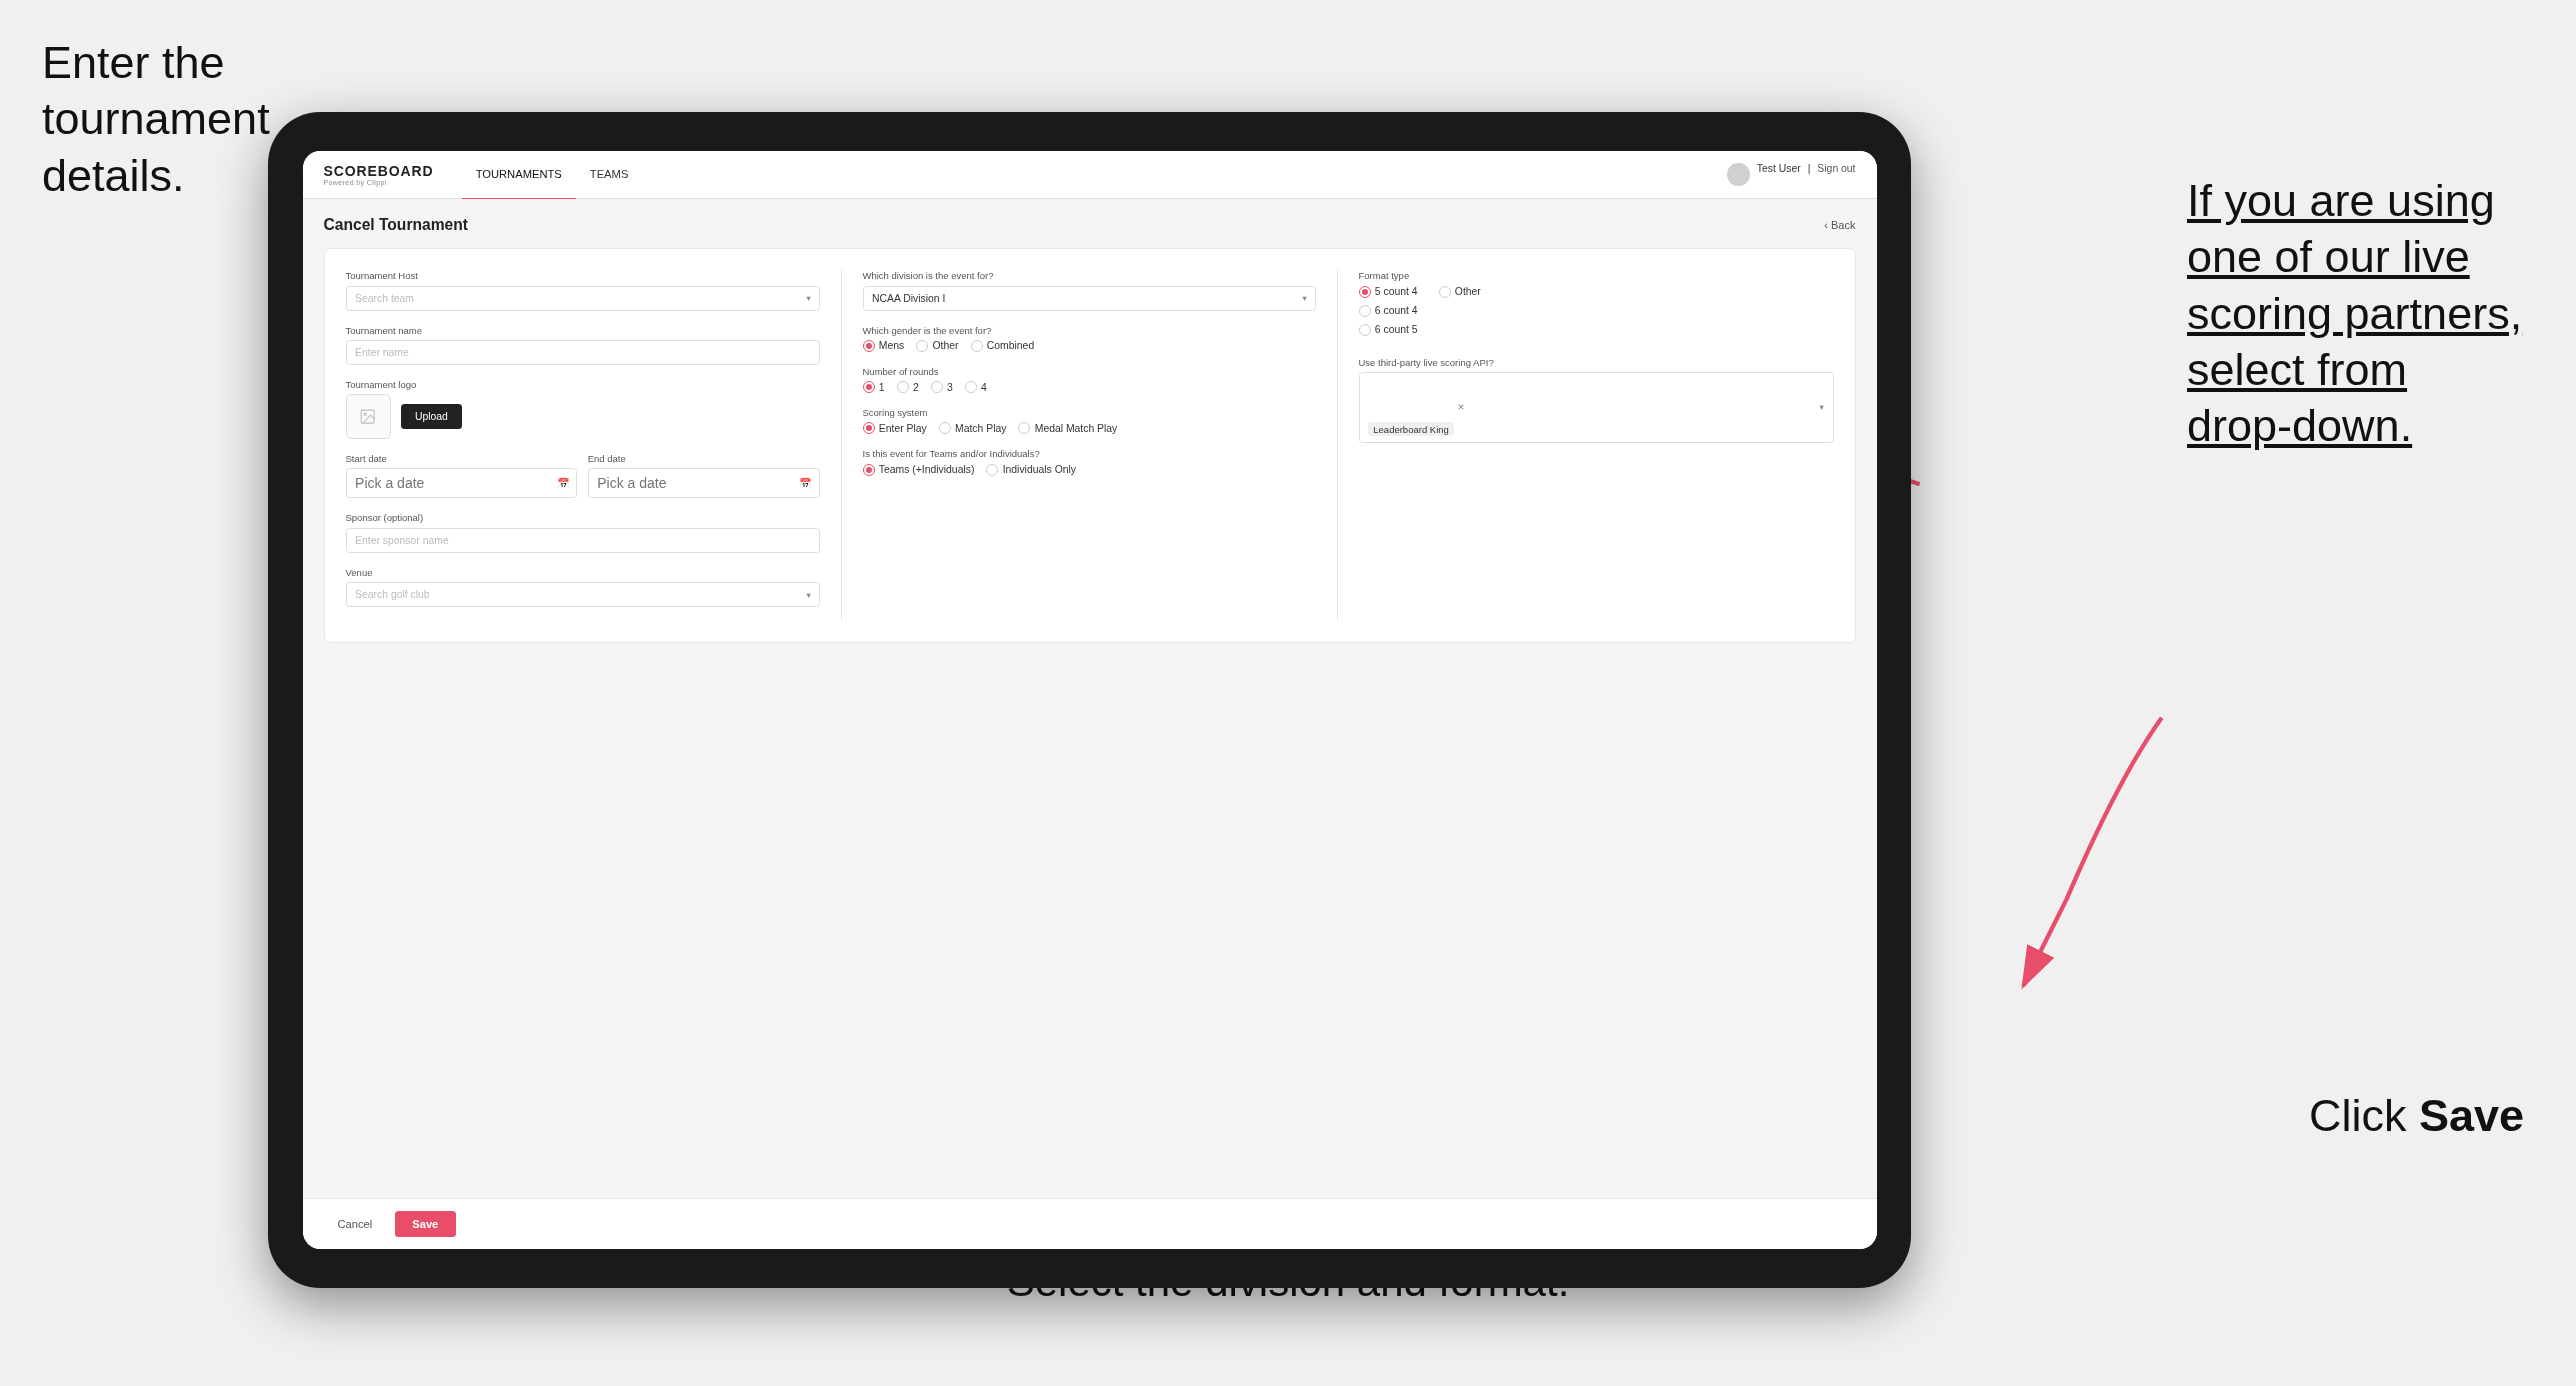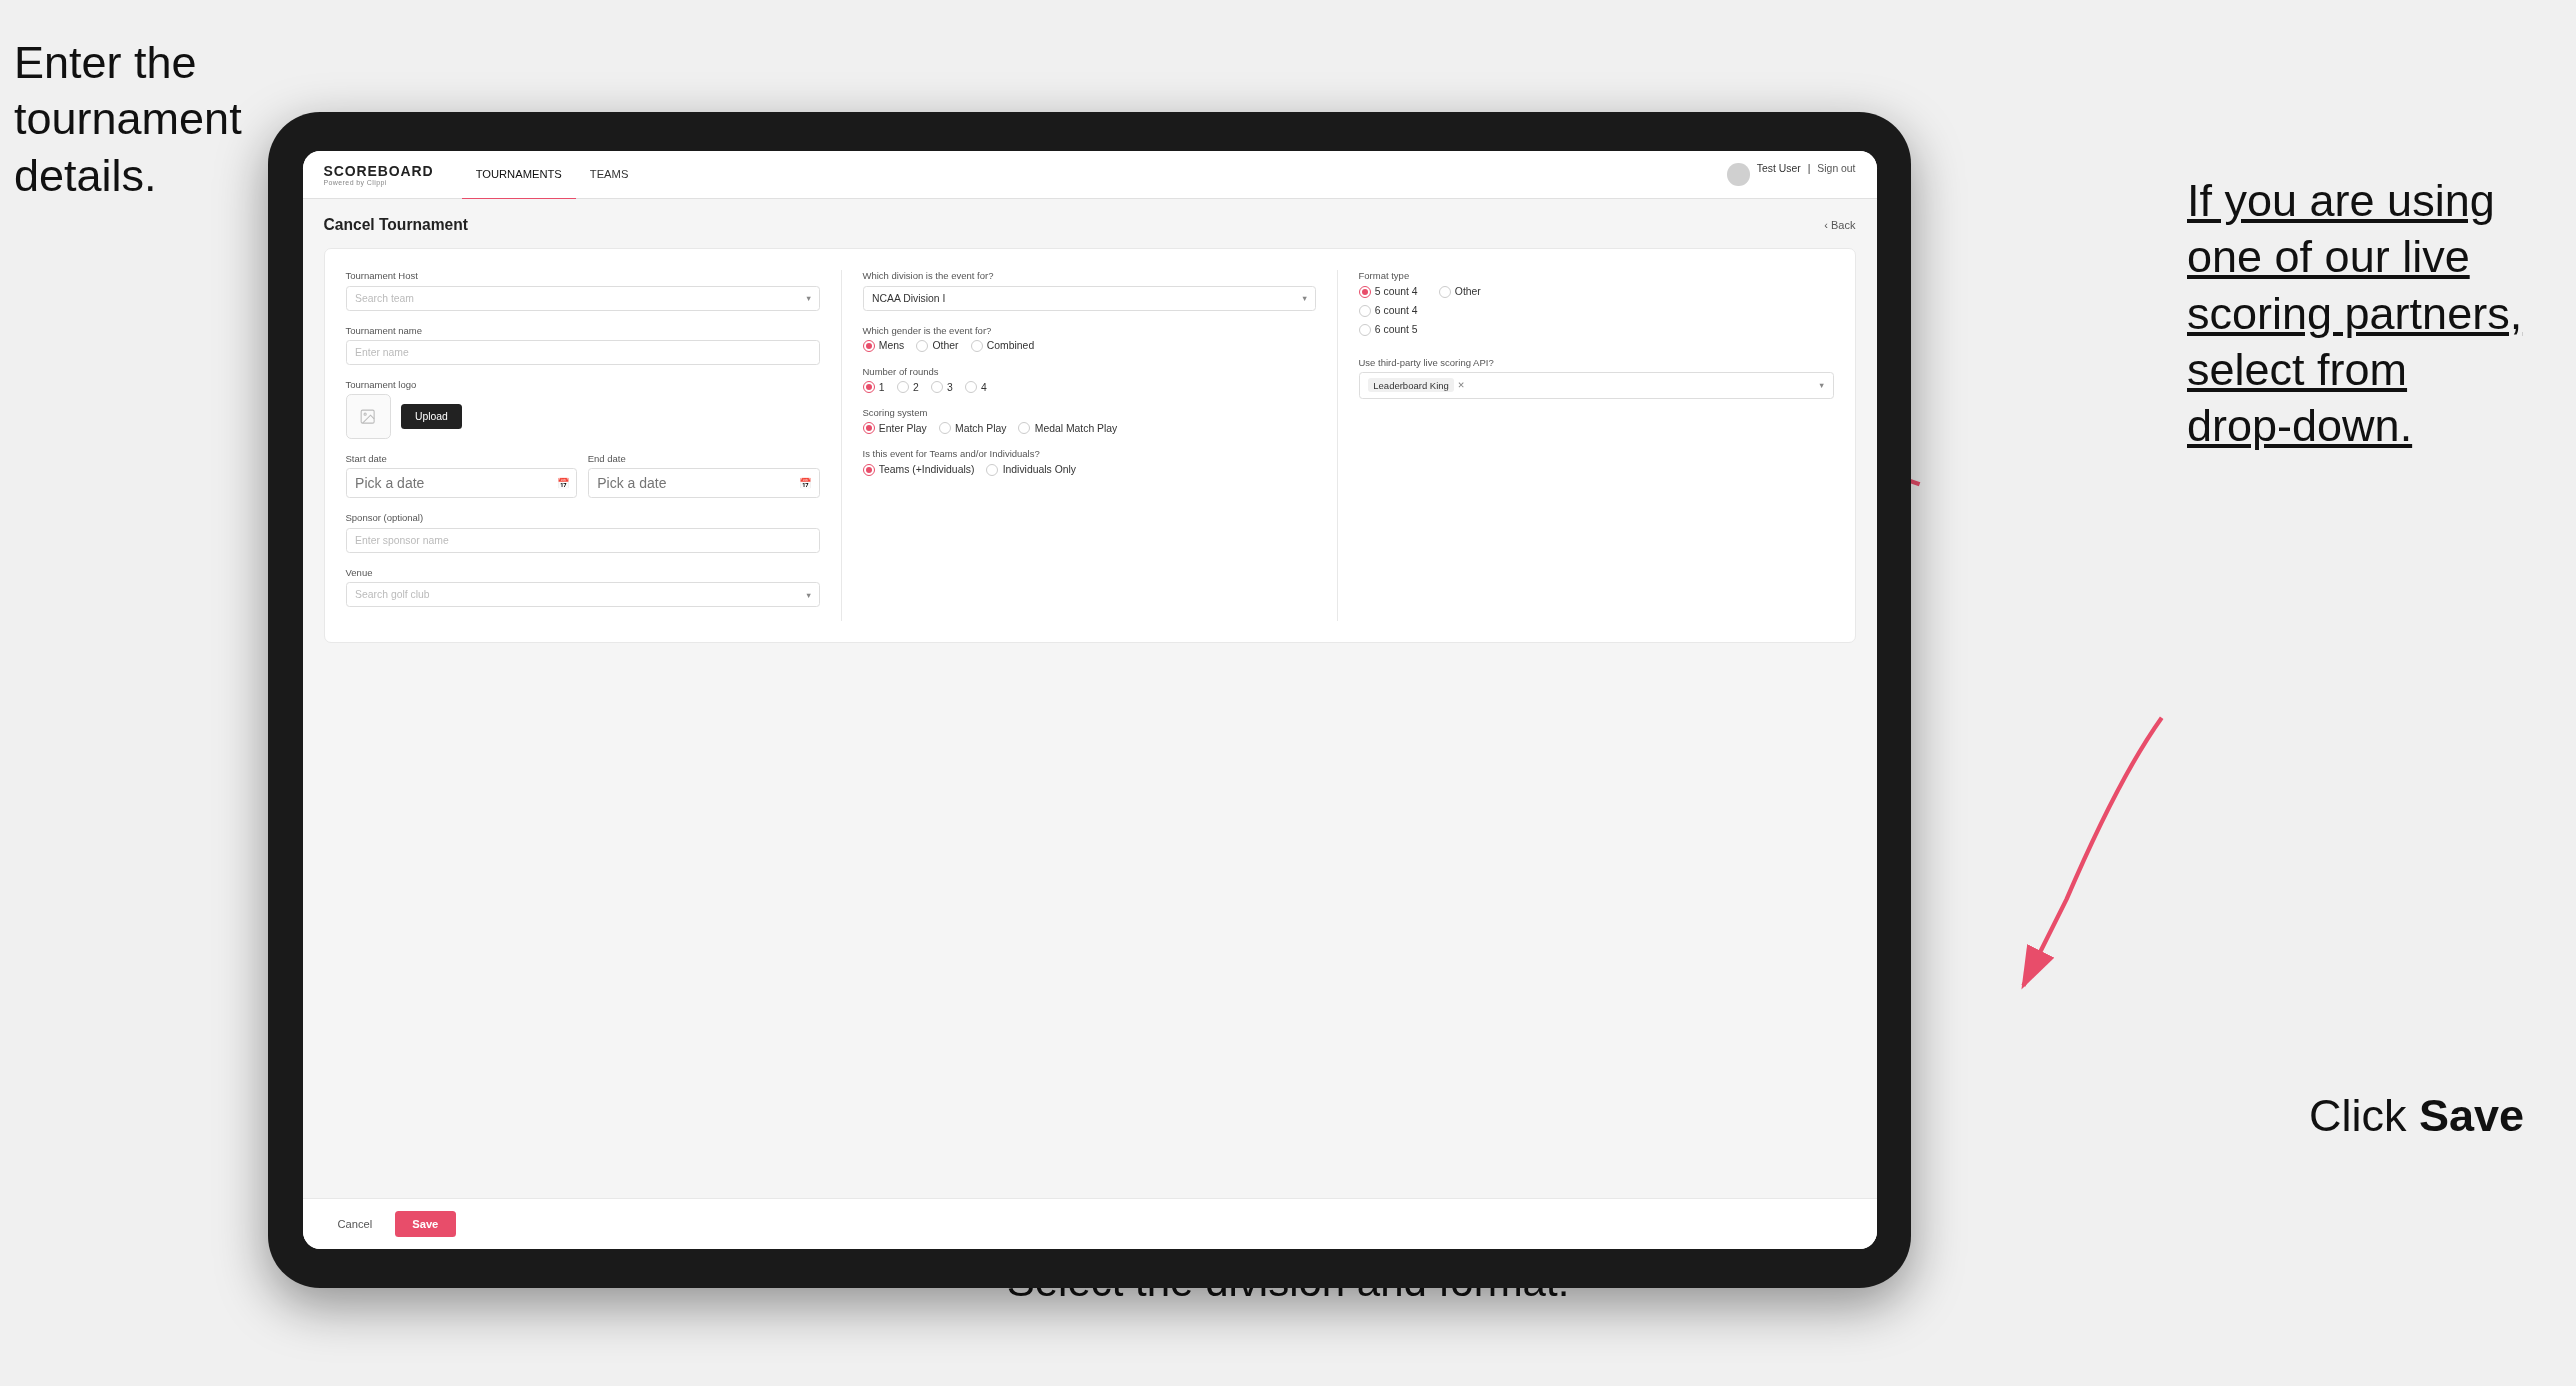--- a/index.html
+++ b/index.html
@@ -13,21 +13,21 @@
     }
 
     
     .annotation {
       position: absolute;
       font-size: 45px;
       font-weight: 400;
       color: #111;
       line-height: 1.25;
     }
-    .annotation-tl { top: 35px; left: 14px; }
+    .annotation-tl { top: 35px; left: 42px; }
     .annotation-tr { top: 173px; right: 26px; width: 363px; }
     .annotation-bc { bottom: 78px; left: 50%; transform: translateX(-50%); font-size: 42px; white-space: nowrap; }
     .annotation-br { bottom: 242px; right: 52px; font-size: 45px; }
 
     
     .tablet {
       position: absolute;
       left: 268px;
       top: 112px;
       width: 1643px;
@@ -341,20 +341,21 @@
       display: flex;
       align-items: center;
       gap: 3.5px;
     }
     .tag {
       background: #f0f0f0;
       border-radius: 3px;
       padding: 1.7px 5.2px;
       font-size: 9.5px;
       color: #333;
+      margin-top: 44px;
     }
     .tag-x {
       color: #888;
       cursor: pointer;
       font-size: 8.6px;
     }
 
     
     .form-footer {
       border-top: 0.9px solid #e8e8e8;

